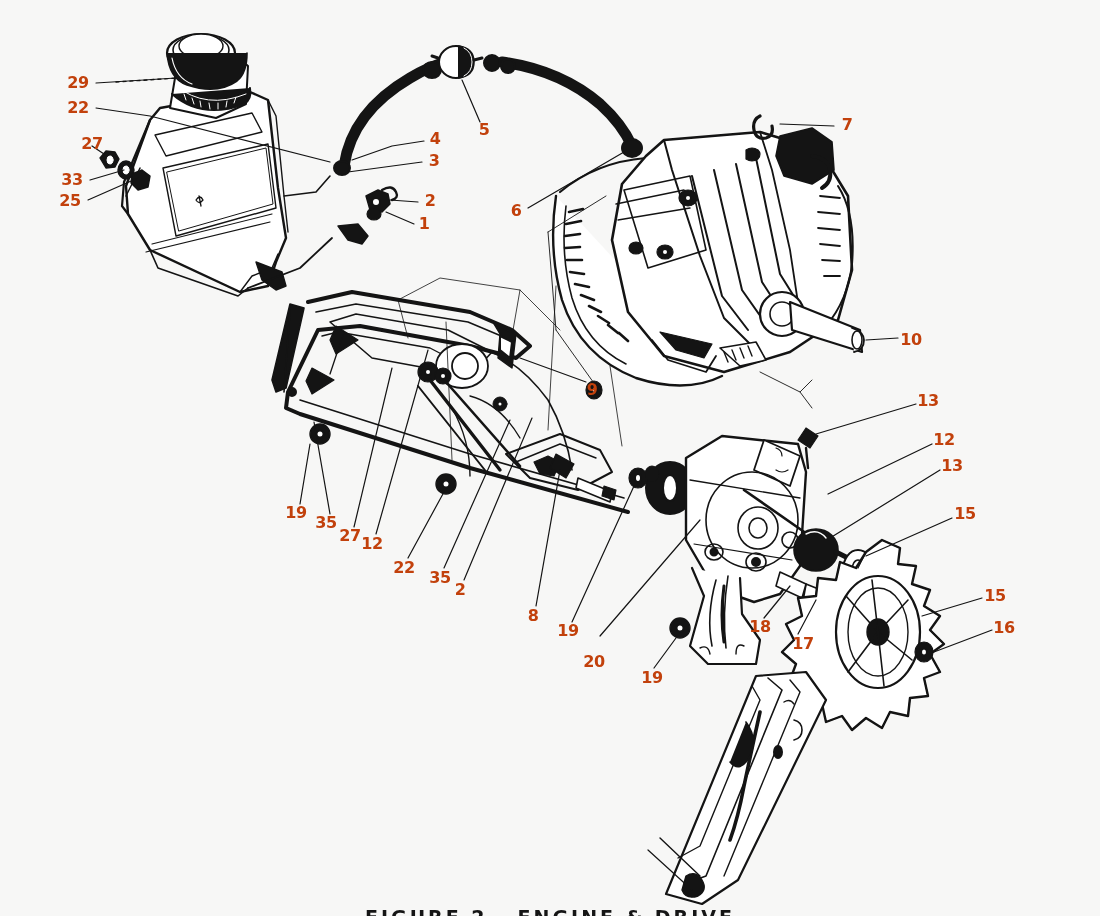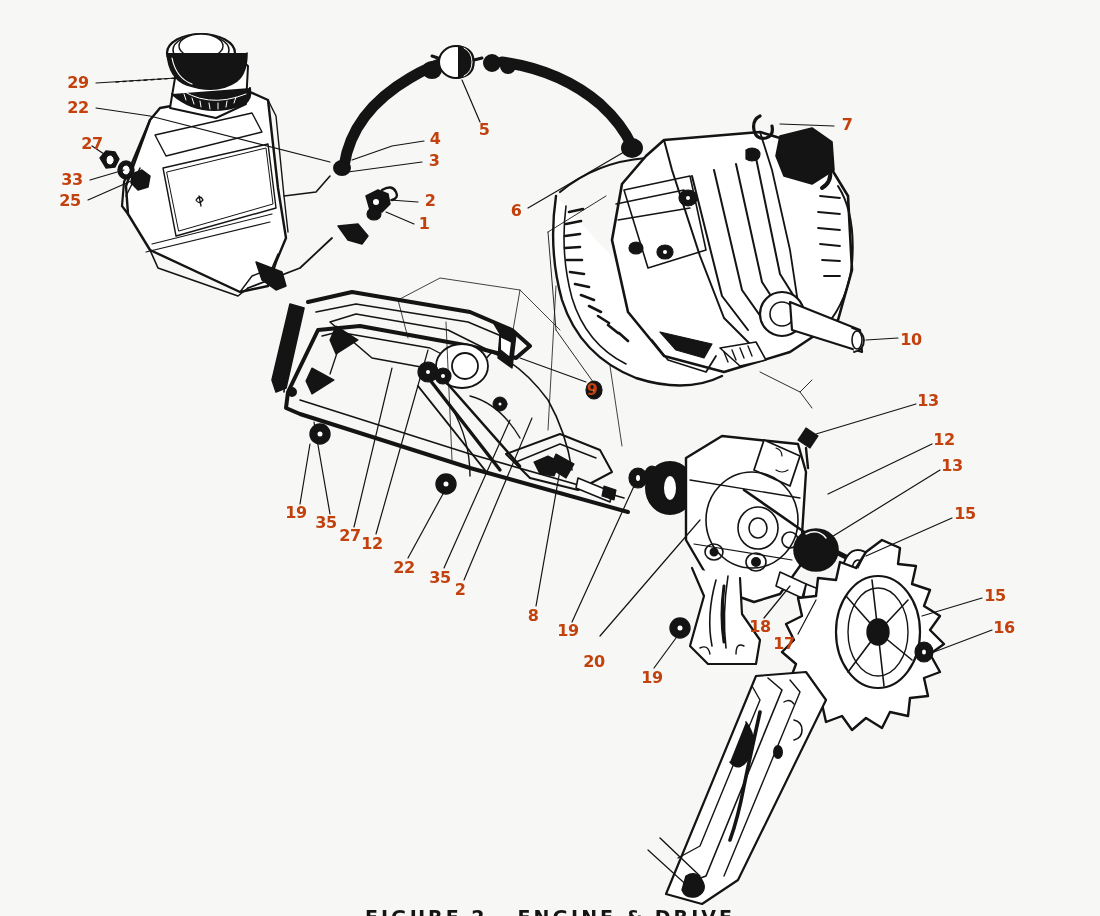--- a/index.html
+++ b/index.html
@@ -454,21 +454,21 @@
     <div class="callout" style="left:516px;top:211px">6</div>
     <div class="callout" style="left:847px;top:125px">7</div>
     <div class="callout" style="left:911px;top:340px">10</div>
     <div class="callout" style="left:592px;top:390px">9</div>
     <div class="callout" style="left:928px;top:401px">13</div>
     <div class="callout" style="left:944px;top:440px">12</div>
     <div class="callout" style="left:952px;top:466px">13</div>
     <div class="callout" style="left:965px;top:514px">15</div>
     <div class="callout" style="left:995px;top:596px">15</div>
     <div class="callout" style="left:1004px;top:628px">16</div>
-    <div class="callout" style="left:784px;top:644px">17</div>
+    <div class="callout" style="left:803px;top:644px">17</div>
     <div class="callout" style="left:760px;top:627px">18</div>
     <div class="callout" style="left:652px;top:678px">19</div>
     <div class="callout" style="left:533px;top:616px">8</div>
     <div class="callout" style="left:568px;top:631px">19</div>
     <div class="callout" style="left:594px;top:662px">20</div>
     <div class="callout" style="left:296px;top:513px">19</div>
     <div class="callout" style="left:326px;top:523px">35</div>
     <div class="callout" style="left:350px;top:536px">27</div>
     <div class="callout" style="left:372px;top:544px">12</div>
     <div class="callout" style="left:404px;top:568px">22</div>

